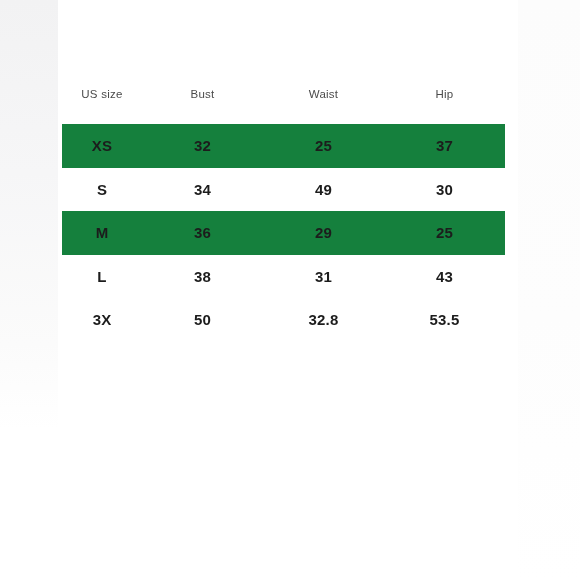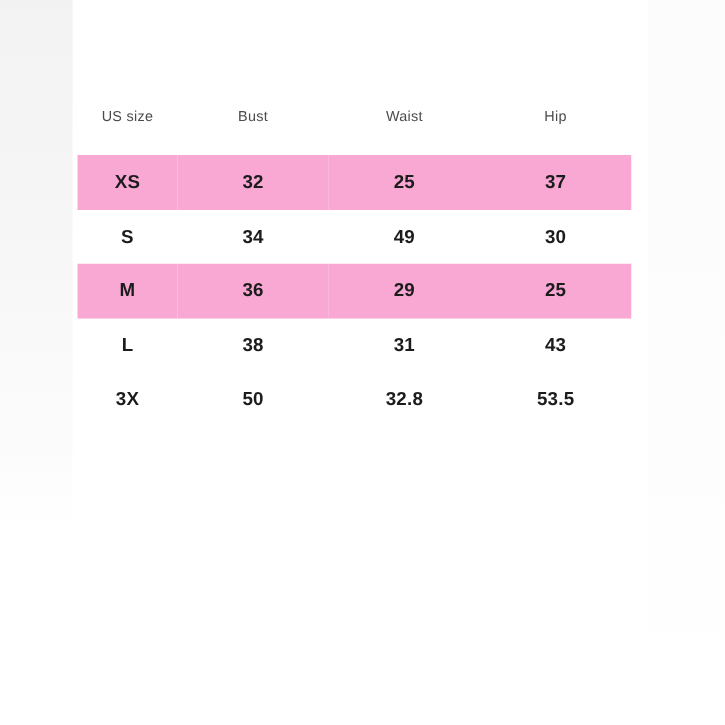--- a/index.html
+++ b/index.html
@@ -78,21 +78,21 @@
     height: 43.5px;
     vertical-align: middle;
     text-align: center;
     font-size: 15px;
     font-weight: 700;
     color: #1c1c1c;
     letter-spacing: 0.2px;
     padding: 0;
   }
 
-  tbody tr.row-odd  td { background: #f9a8d4; }
+  tbody tr.row-odd  td { background: #15803d; }
   tbody tr.row-even td { background: #ffffff; }
 </style>
 </head>
 <body>
 
 <div class="backdrop-left"></div>
 <div class="backdrop-right"></div>
 
 <div class="chart-wrap">
   <table class="size-chart">

